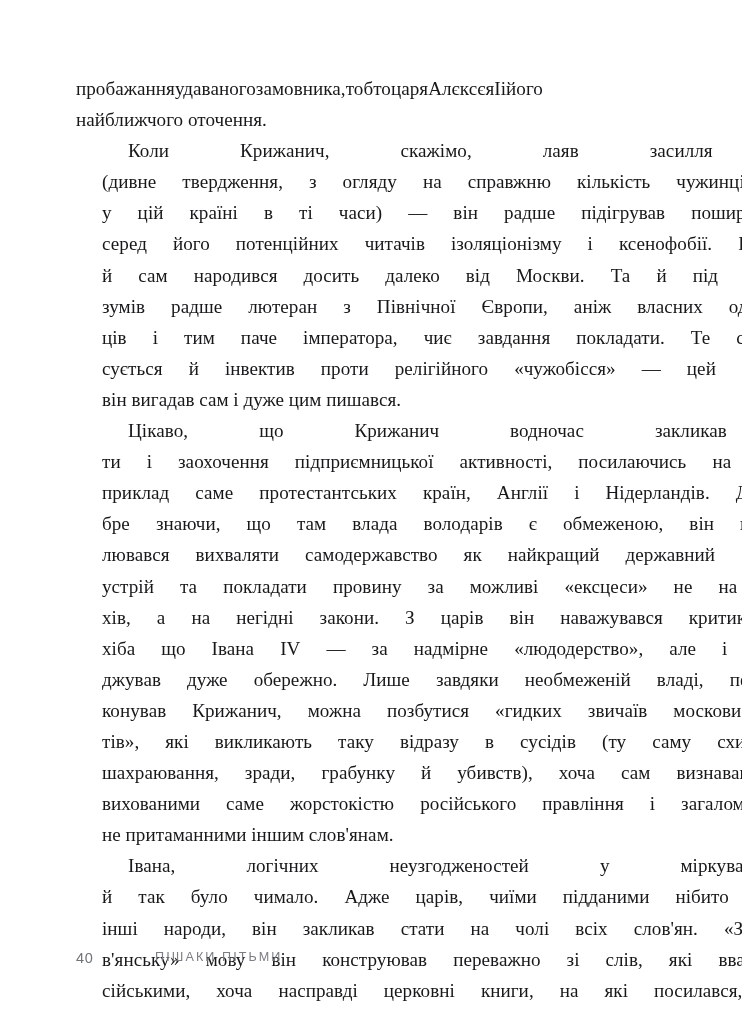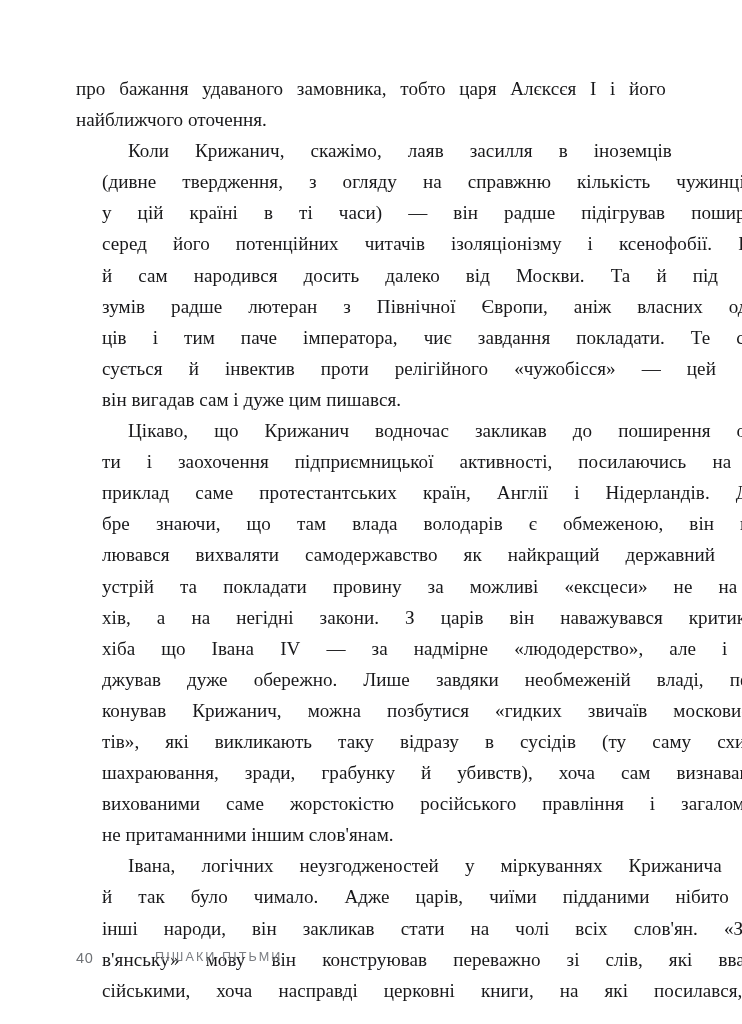--- a/index.html
+++ b/index.html
@@ -38,28 +38,28 @@
   .para.indent {
     text-indent: 26px;
   }
   
   .line {
     display: block;
     white-space: nowrap;
   }
   .line.justify {
     display: flex;
-    justify-content: space-between;
     white-space: normal;
   }
   .line.justify > .w {
     white-space: pre;
   }
   .line.first-indent {
     padding-left: 26px;
+    gap: 45px;
   }
   .footer {
     position: absolute;
     left: 76px;
     top: 950px;
     width: 590px;
     height: 22px;
     display: flex;
   }
   .folio {

